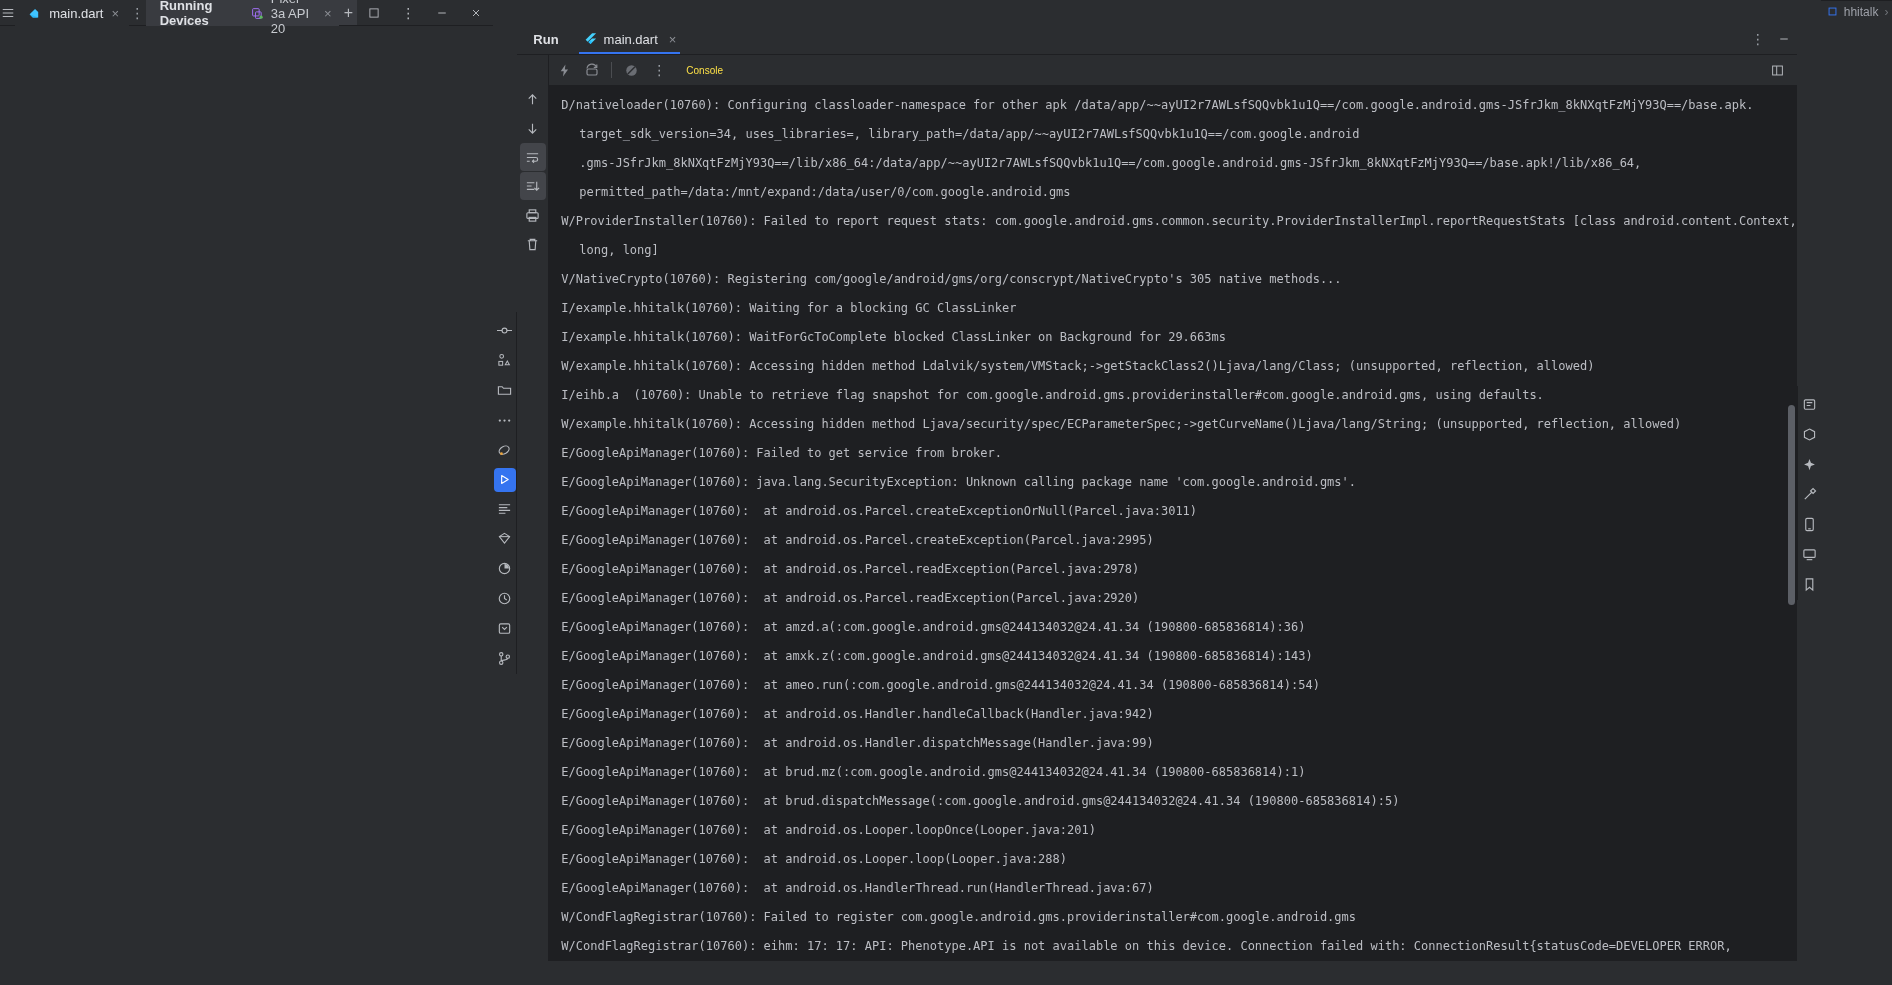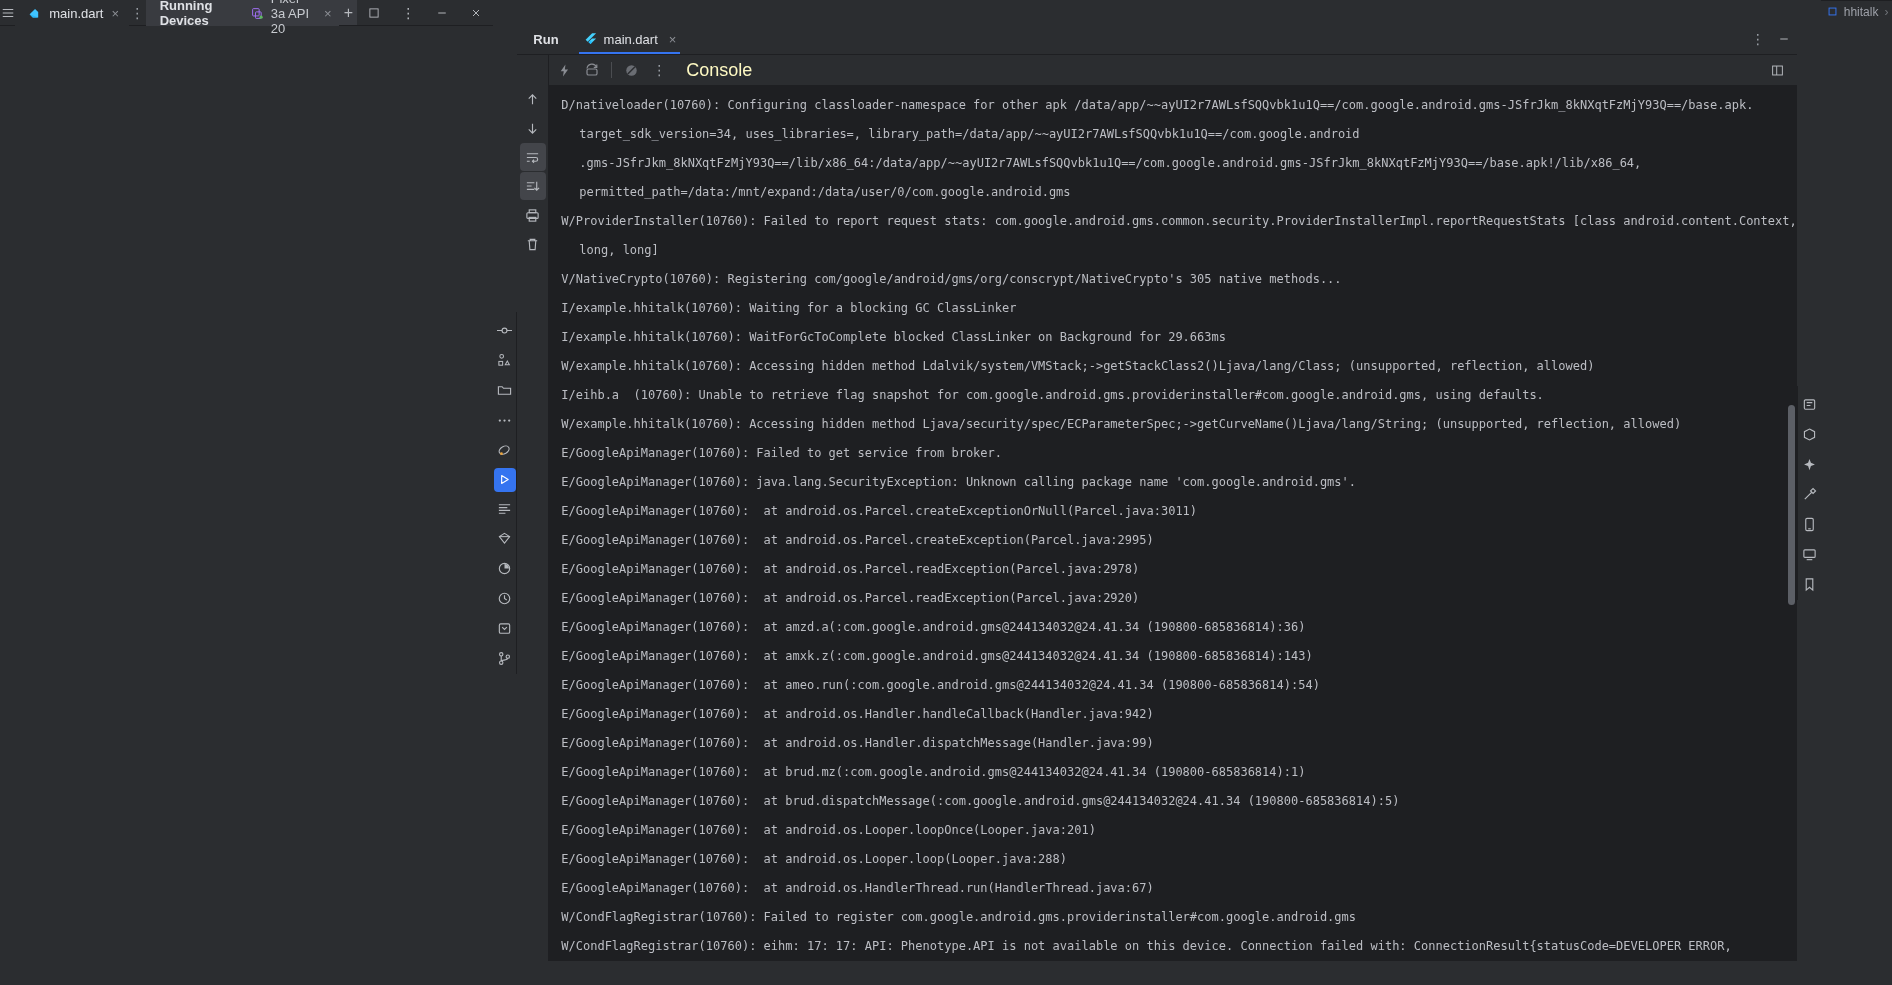--- a/index.html
+++ b/index.html
@@ -83,21 +83,21 @@
   }
   .ctoolbar .ic { width:26px; height:28px; display:flex; align-items:center; justify-content:center; border-radius:4px; }
   .ctoolbar .ic.sel { background:#43454a; }
 
   .console-col { flex:1; display:flex; flex-direction:column; min-width:0; }
   .console-tabbar {
     height: 30px; flex:0 0 30px; display:flex; align-items:center; background:#2b2d30; gap:2px; padding-left:2px;
   }
   .console-tabbar .ic { width:26px; height:26px; display:flex; align-items:center; justify-content:center; border-radius:4px;}
   .console-tabbar .sep { width:1px; height:16px; background:#4b4d51; margin:0 4px; }
-  .console-tabbar .ctab { font-size:18px; color:#fef9c3; padding: 0 12px; }
+  .console-tabbar .ctab { font-size:10px; color:#fde047; padding: 0 12px; }
   .console-tabbar .flex { flex:1; }
 
   .logpane {
     flex:1; position:relative; background:#1e1f22; overflow:hidden; min-height:0;
   }
   .log {
     padding: 6px 0 0 12px;
     font-family: "DejaVu Sans Mono", monospace;
     font-size: 12px; line-height: 29px;
     color: #bcbec4; white-space: pre;

